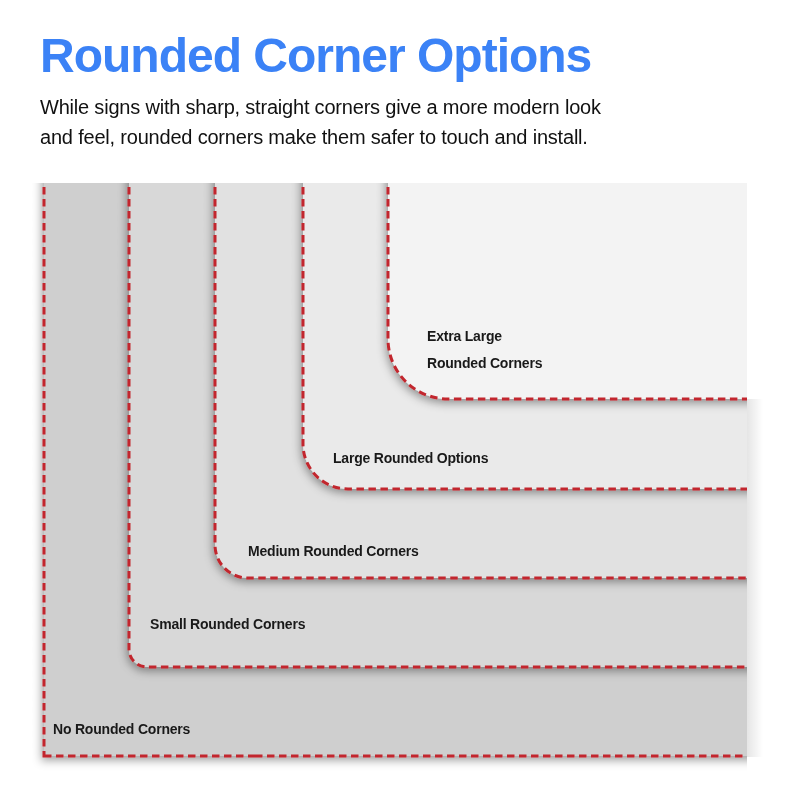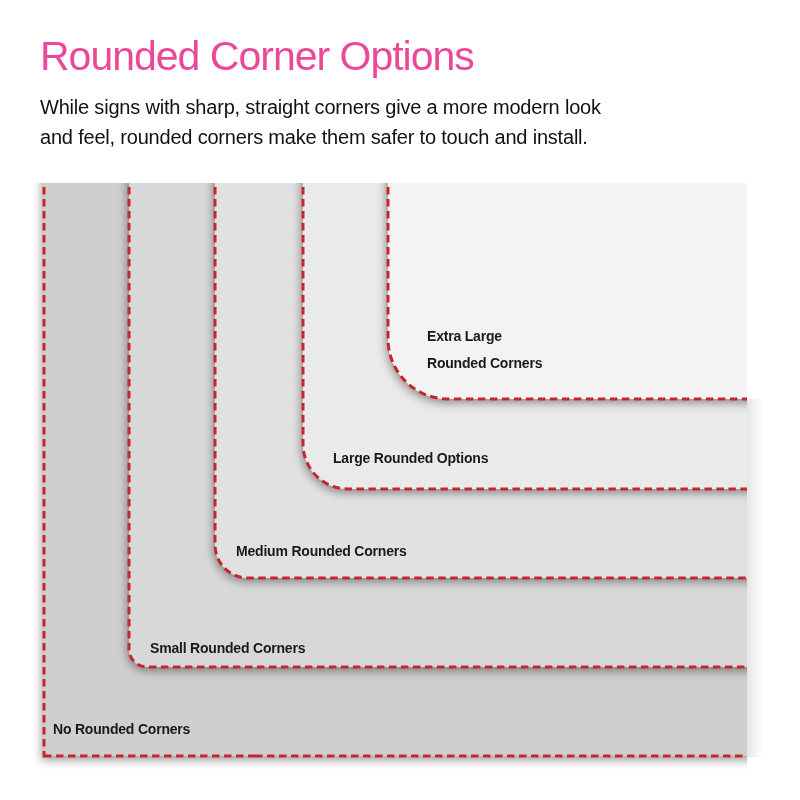--- a/index.html
+++ b/index.html
@@ -4,22 +4,22 @@
 <style>
   html,body{margin:0;padding:0;}
   body{
     width:800px;height:800px;position:relative;overflow:hidden;
     background:#ffffff;
     font-family:"Liberation Sans", sans-serif;
     -webkit-font-smoothing:antialiased;
   }
   .header{position:absolute;left:40px;top:30px;width:720px;}
   .page-title{
-    margin:0;font-size:41px;line-height:52px;font-weight:400;
-    letter-spacing:-1px;color:#ec4899;
+    margin:0;font-size:48px;line-height:52px;font-weight:700;
+    letter-spacing:-1px;color:#3b82f6;
   }
   .page-subtitle{
     margin:10px 0 0 0;font-size:20px;line-height:30px;font-weight:400;
     color:#111111;white-space:pre-line;letter-spacing:-0.2px;
   }
   .diagram-clip{
     position:absolute;left:0;top:183px;width:747px;height:617px;
     overflow:hidden;background:transparent;
   }
   .diagram-clip svg{display:block;}
@@ -53,17 +53,17 @@
       <path d="M 129 -20 V 466 A 18 18 0 0 0 147 484 H 900 V -20 Z" fill="#d8d8d8" stroke="#c2272d" stroke-width="3" stroke-dasharray="7.5 4.5" filter="url(#layer-shadow)"></path>
       <path d="M 215 -20 V 362 A 33 33 0 0 0 248 395 H 900 V -20 Z" fill="#e1e1e1" stroke="#c2272d" stroke-width="3" stroke-dasharray="7.5 4.5" filter="url(#layer-shadow)"></path>
       <path d="M 303 -20 V 261 A 45 45 0 0 0 348 306 H 900 V -20 Z" fill="#eaeaea" stroke="#c2272d" stroke-width="3" stroke-dasharray="7.5 4.5" filter="url(#layer-shadow)"></path>
       <path d="M 388 -20 V 156 A 60 60 0 0 0 448 216 H 900 V -20 Z" fill="#f3f3f3" stroke="#c2272d" stroke-width="3" stroke-dasharray="7.5 4.5" filter="url(#layer-shadow)"></path>
     </svg>
 </div>
 
 <div class="right-bleed"></div>
 
 <div class="layer-label" style="left: 53px; top: 716px;">No Rounded Corners</div>
-<div class="layer-label" style="left: 150px; top: 635px;">Small Rounded Corners</div>
-<div class="layer-label" style="left: 236px; top: 538px; text-align: center;">Medium Rounded Corners</div>
+<div class="layer-label" style="left: 150px; top: 611px;">Small Rounded Corners</div>
+<div class="layer-label" style="left: 248px; top: 538px; text-align: center;">Medium Rounded Corners</div>
 <div class="layer-label" style="left: 333px; top: 445px;">Large Rounded Options</div>
 <div class="layer-label" style="left: 427px; top: 323px;">Extra Large
 Rounded Corners</div>
 
 </body></html>

